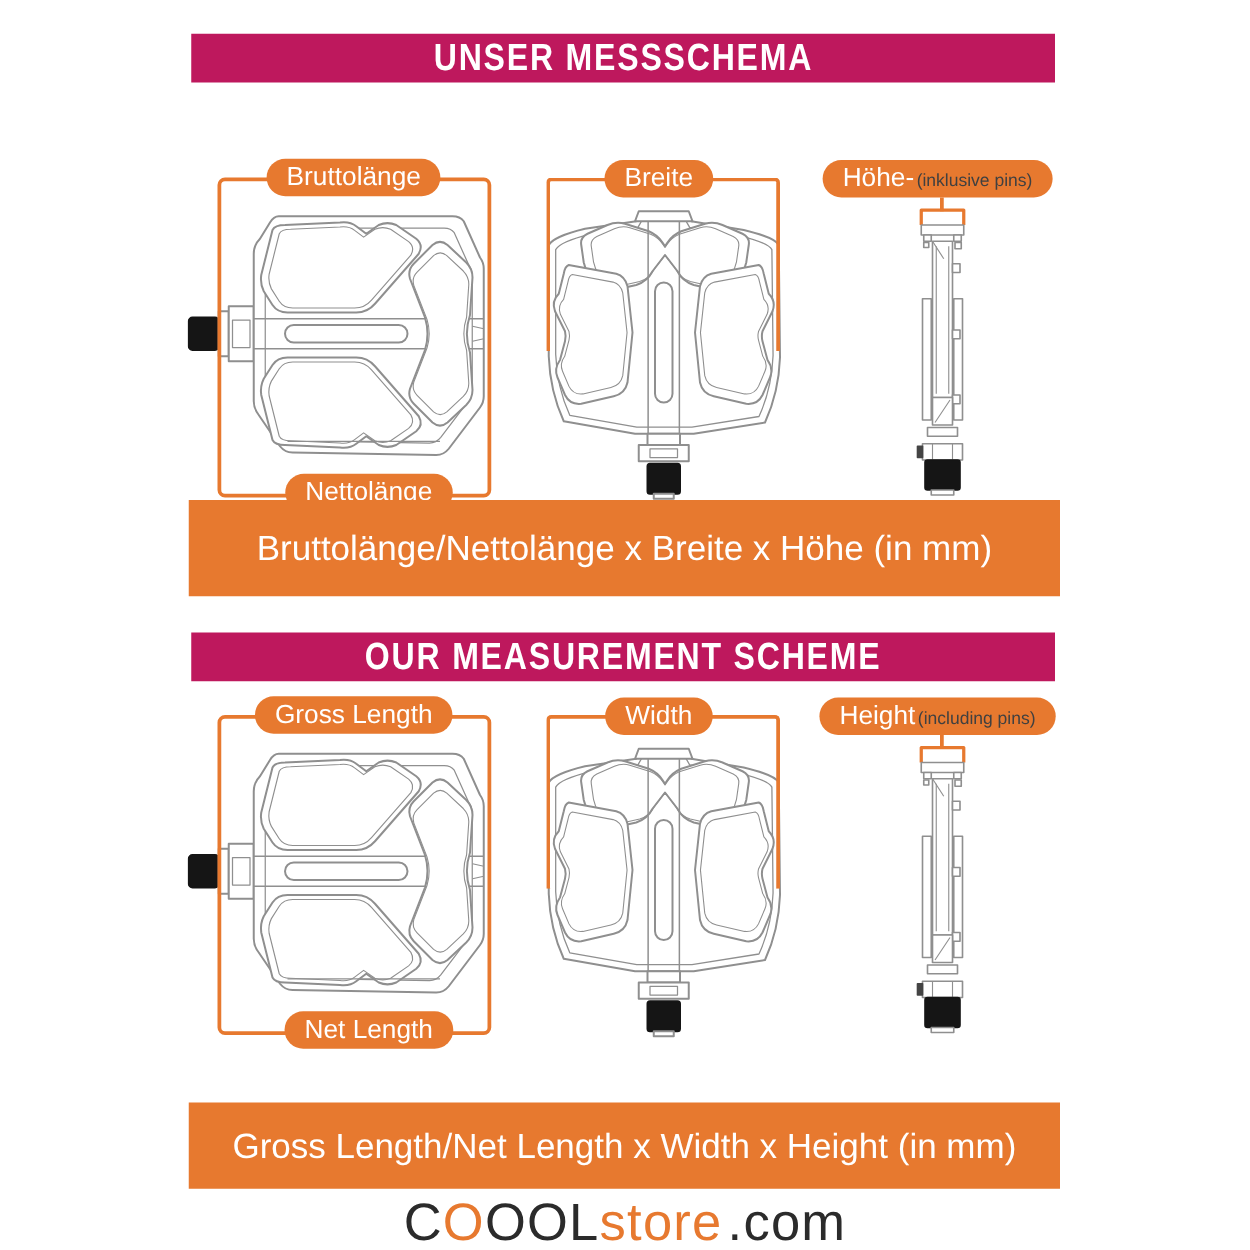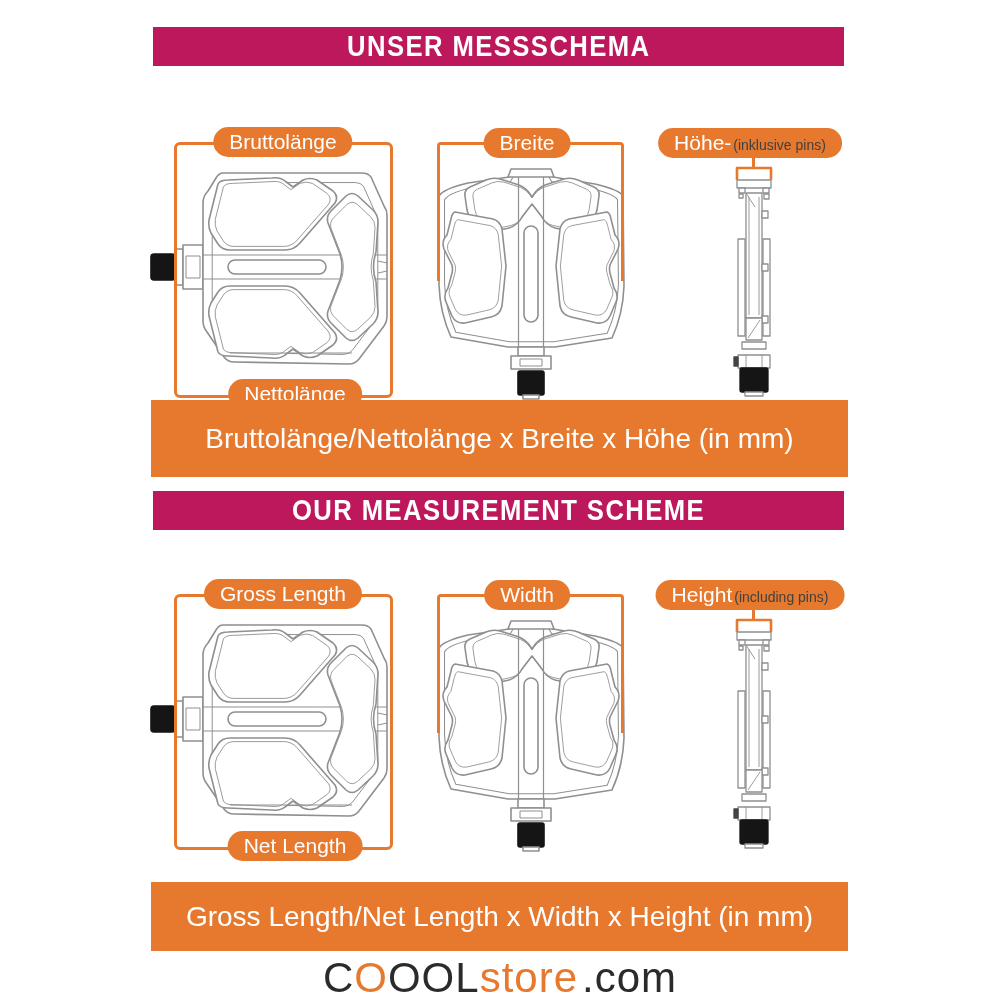--- a/index.html
+++ b/index.html
@@ -159,25 +159,25 @@
     <div class="pill" style="left:750px;top:92px;">
       <span class="main">Höhe-</span>
       <span class="note">(inklusive pins)</span>
     </div>
   </div>
 
   <div class="formula" style="left:151px;top:400px;width:697px;height:77px;">
     <div class="f1">Bruttolänge/Nettolänge x Breite x Höhe (in mm)</div>
   </div>
 
-  <div class="banner" style="left:153px;top:465px;width:691px;height:39px;">
+  <div class="banner" style="left:153px;top:480px;width:691px;height:39px;">
     <span>OUR MEASUREMENT SCHEME</span>
   </div>
 
-  <div class="abs" style="left:0;top:488px;width:840px;height:480px;">
+  <div class="abs" style="left:0;top:466px;width:840px;height:480px;">
 
     <svg class="abs" style="left:150px;top:130px;" width="240" height="204" viewBox="0 0 240 204">
         <use href="#g-topview"></use>
       </svg>
     <div class="bracket-rect" style="left:174px;top:106px;width:213px;height:250px;"></div>
     <div class="pill" style="left:283px;top:91px;">
       <span class="main">Gross Length</span>
     </div>
     <div class="pill" style="left:295px;top:343px;">
       <span class="main">Net Length</span>

